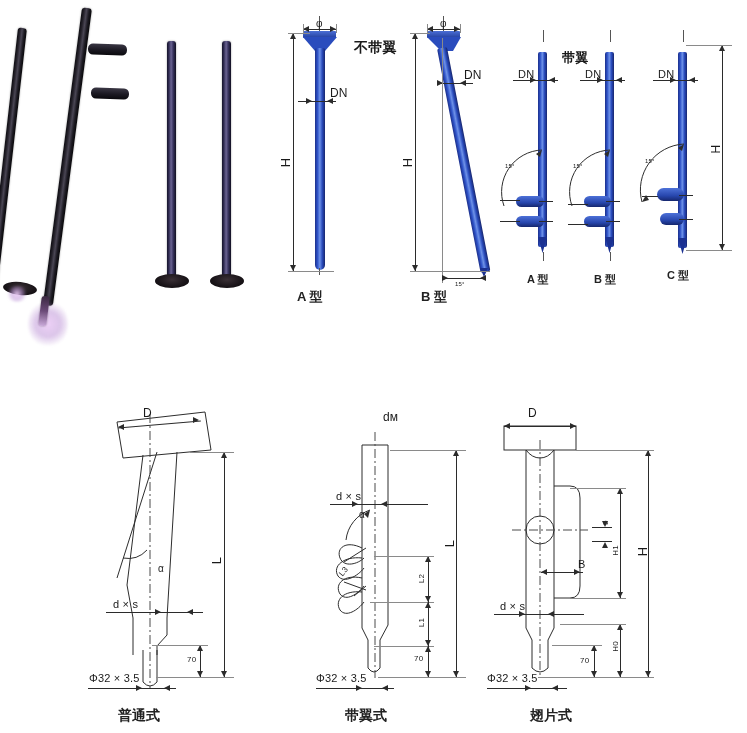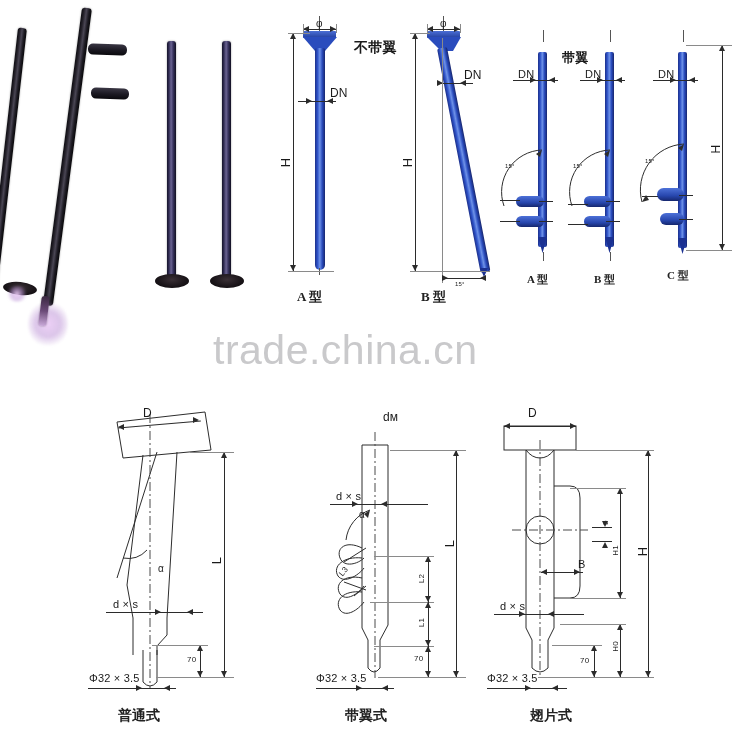--- a/index.html
+++ b/index.html
@@ -84,21 +84,21 @@
 
   
   .watermark{
     position:absolute;left:213px;top:327px;
     font-size:41px;color:#c9c9cb;letter-spacing:.5px;
     font-family:"Liberation Sans","DejaVu Sans",sans-serif;
     user-select:none;
   }
   svg{display:block;overflow:visible;}
   .cap-lbl{position:absolute;font-size:13px;color:#222;font-weight:bold;
-           font-family:Liberation Serif, serif;}
+           font-family:Liberation Sans, sans-serif;}
 </style>
 </head>
 <body>
 
 <div class="sheet">
 
   <div class="photo-area">
 
     <div class="rod-photo rod-dark" style="left:18px;top:28px;width:9px;height:282px;transform:rotate(6.5deg);transform-origin:50% 0;"></div>
     <div class="foot-plate" style="left:3px;top:282px;width:34px;height:13px;transform:rotate(6deg);"></div>
@@ -284,21 +284,20 @@
     <div class="dimline vline" style="left:722px;top:45px;height:205px;"></div>
     <div class="arw arw-u" style="left:719px;top:45px;"></div>
     <div class="arw arw-d" style="left:719px;top:244px;"></div>
     <div class="dimline hline lightline" style="left:686px;top:45px;width:46px;"></div>
     <div class="dimline hline lightline" style="left:686px;top:250px;width:46px;"></div>
     <div class="lbl rot" style="left:712px;top:142px;font-size:12px;transform:rotate(-90deg);">H</div>
 
     <div class="cap-lbl" style="left:667px;top:268px;font-size:11px;">C 型</div>
   </div>
 
-  <div class="watermark">trade.china.cn</div>
 
   <div>
     <svg class="abs" style="left:95px;top:400px;" width="230" height="290">
 
       <polygon points="22,22 110,12 116,50 28,58" fill="none" stroke="#2d2d2d" stroke-width="1"></polygon>
 
       <path d="M48,55 L32,185 L38,218 L38,255" fill="none" stroke="#2d2d2d" stroke-width="1"></path>
       <path d="M82,52 L72,218 L72,235 L62,246 L62,255" fill="none" stroke="#2d2d2d" stroke-width="1"></path>
 
       <path d="M48,250 L48,282 Q55,290 62,282 L62,250" fill="none" stroke="#2d2d2d" stroke-width="1"></path>

